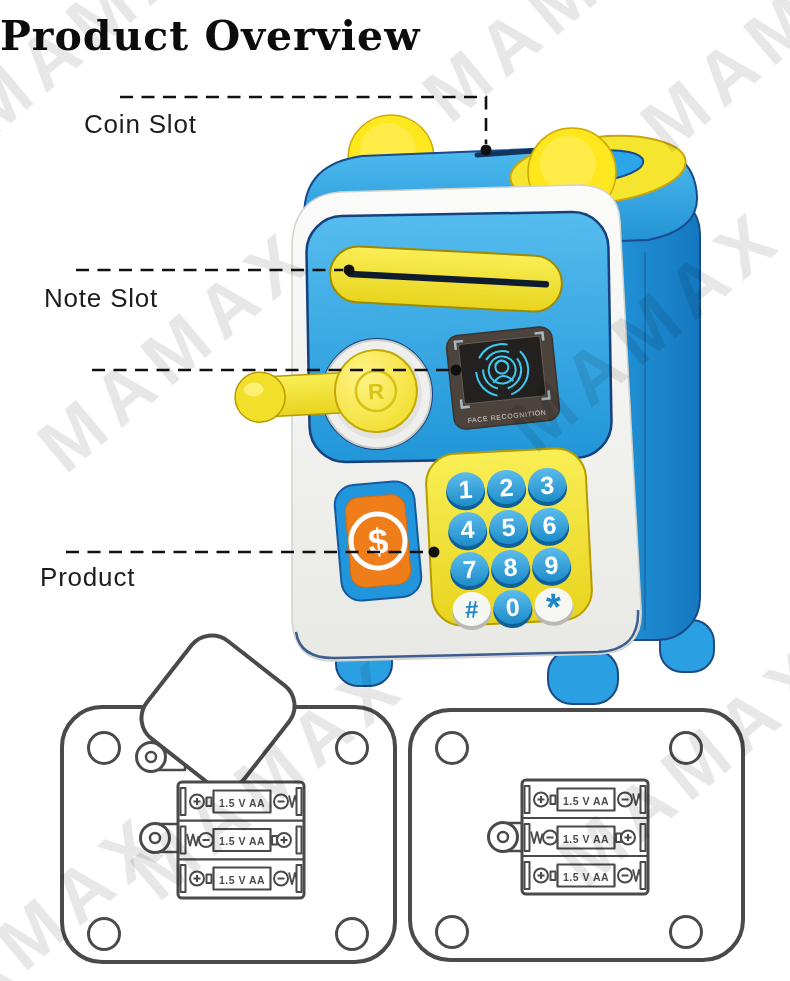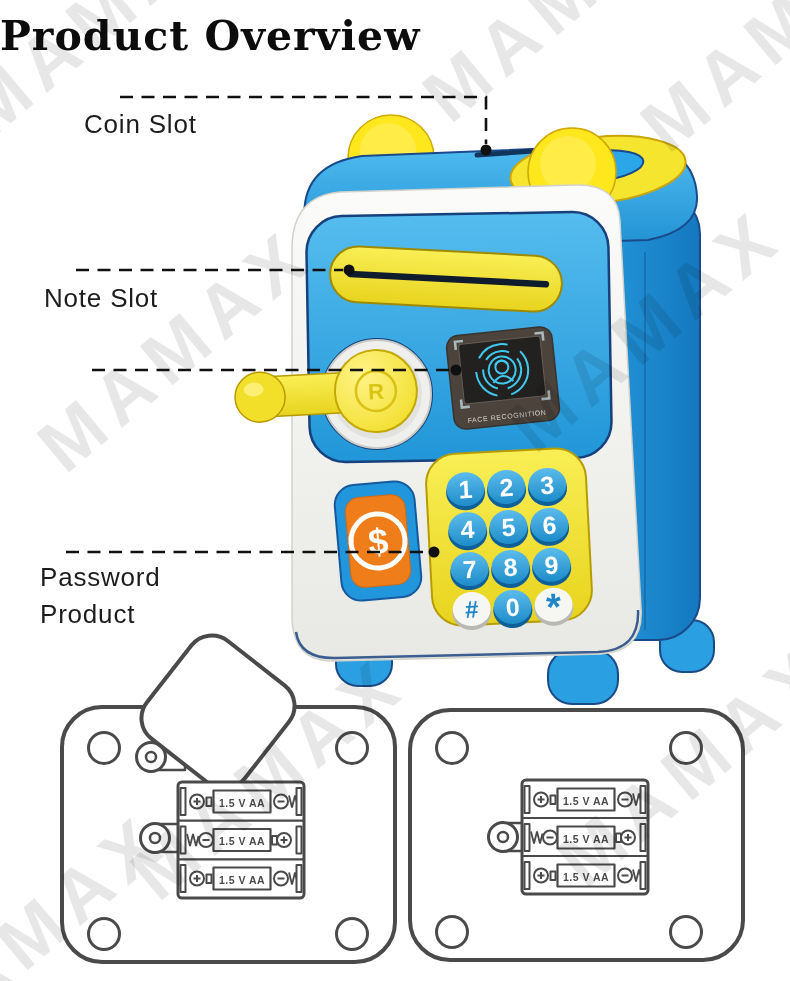--- a/index.html
+++ b/index.html
@@ -307,21 +307,20 @@
   <div class="wm" style="left:695px;top:765px">MAMAX</div>
   <div class="wm" style="left:30px;top:935px">MAMAX</div>
 
   <div class="title">Product Overview</div>
 
   <div class="lbl lbl-coin">Coin Slot</div>
   <div class="lbl lbl-note">Note Slot</div>
   <div class="lbl lbl-face">
   </div>
   <div class="lbl lbl-pass">
-    <div>Password</div>
     <div>Product</div>
   </div>
 
   <svg class="layer" style="z-index:7" viewBox="0 0 790 981">
     <g stroke="#101010" stroke-width="2.6" fill="none" stroke-dasharray="13 8.5">
       <path d="M120,97 H486 V144"></path>
       <path d="M76,270 H343"></path>
       <path d="M92,370 H449"></path>
       <path d="M66,552 H427"></path>
     </g>

